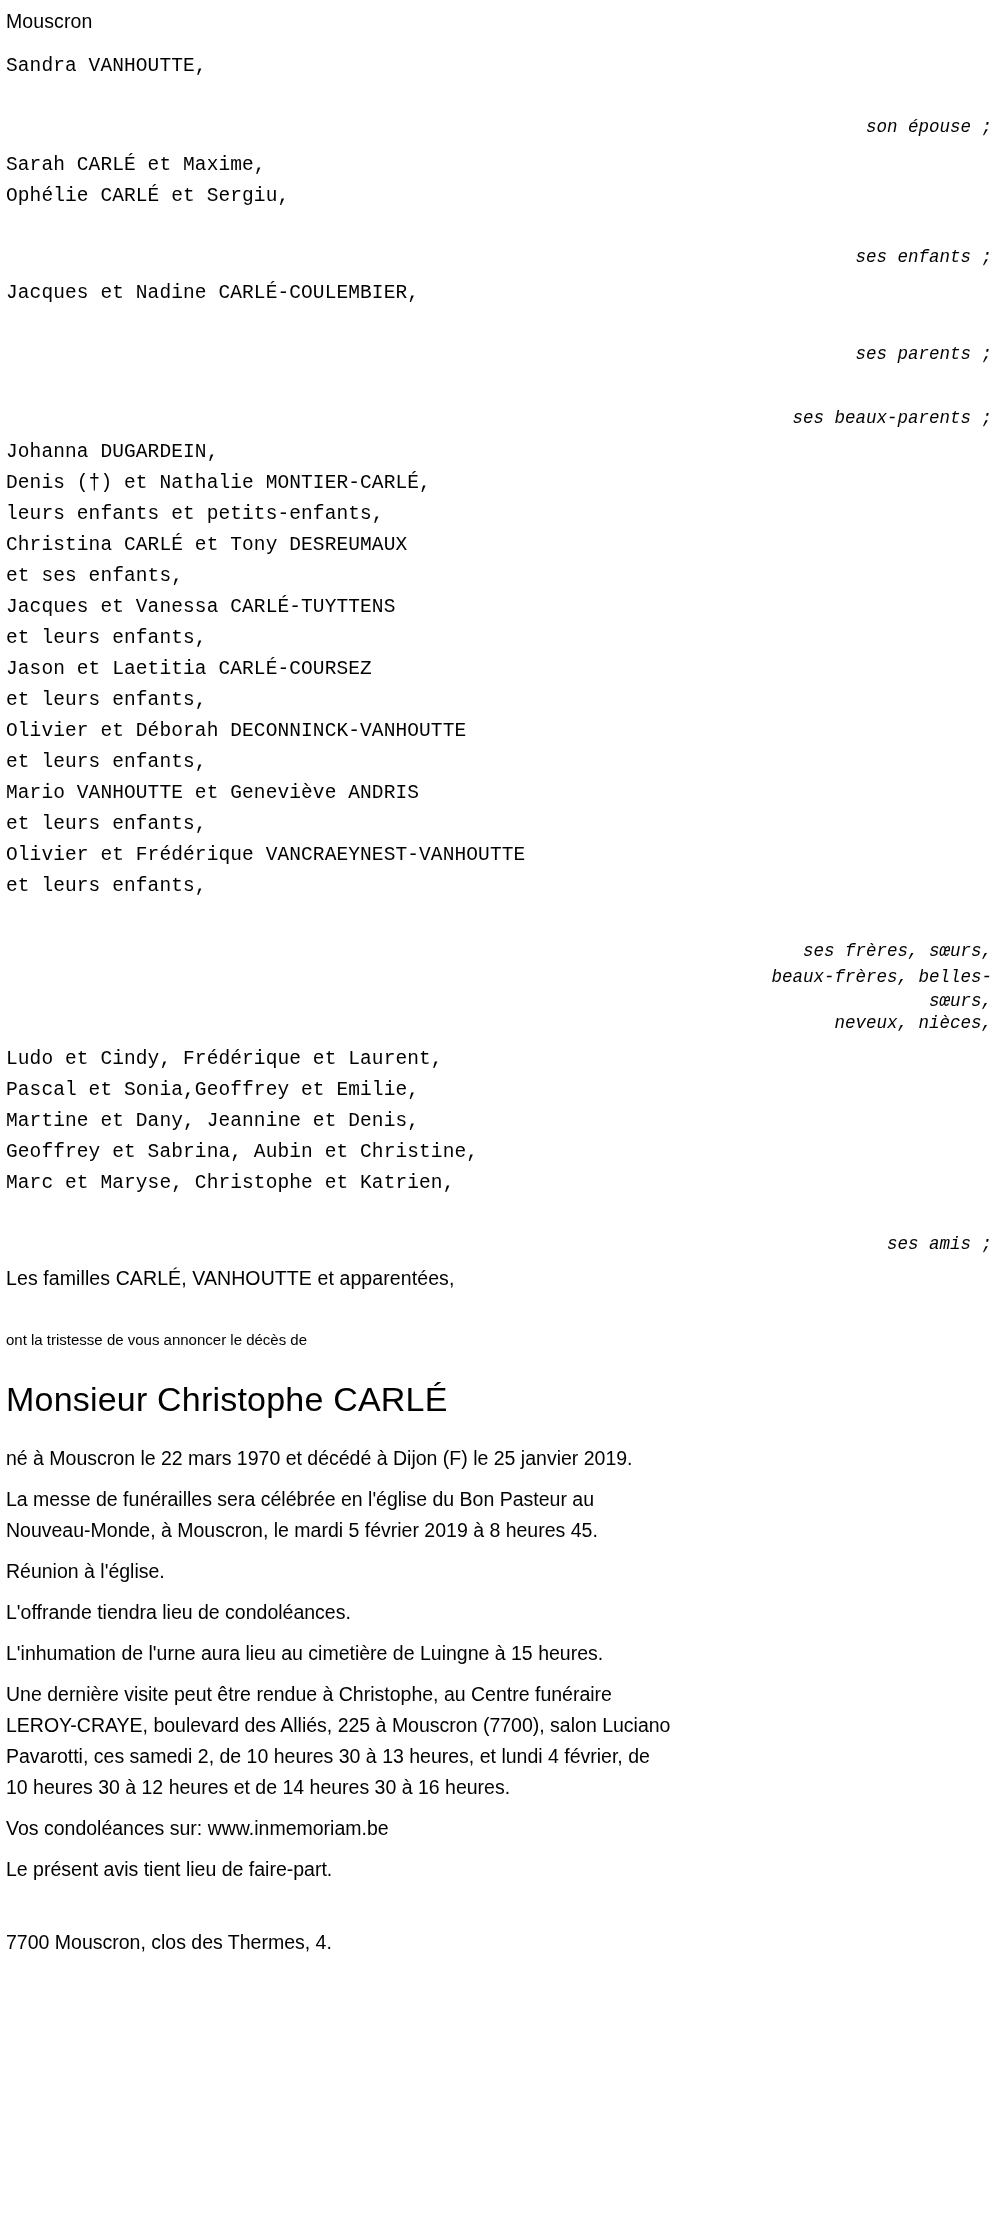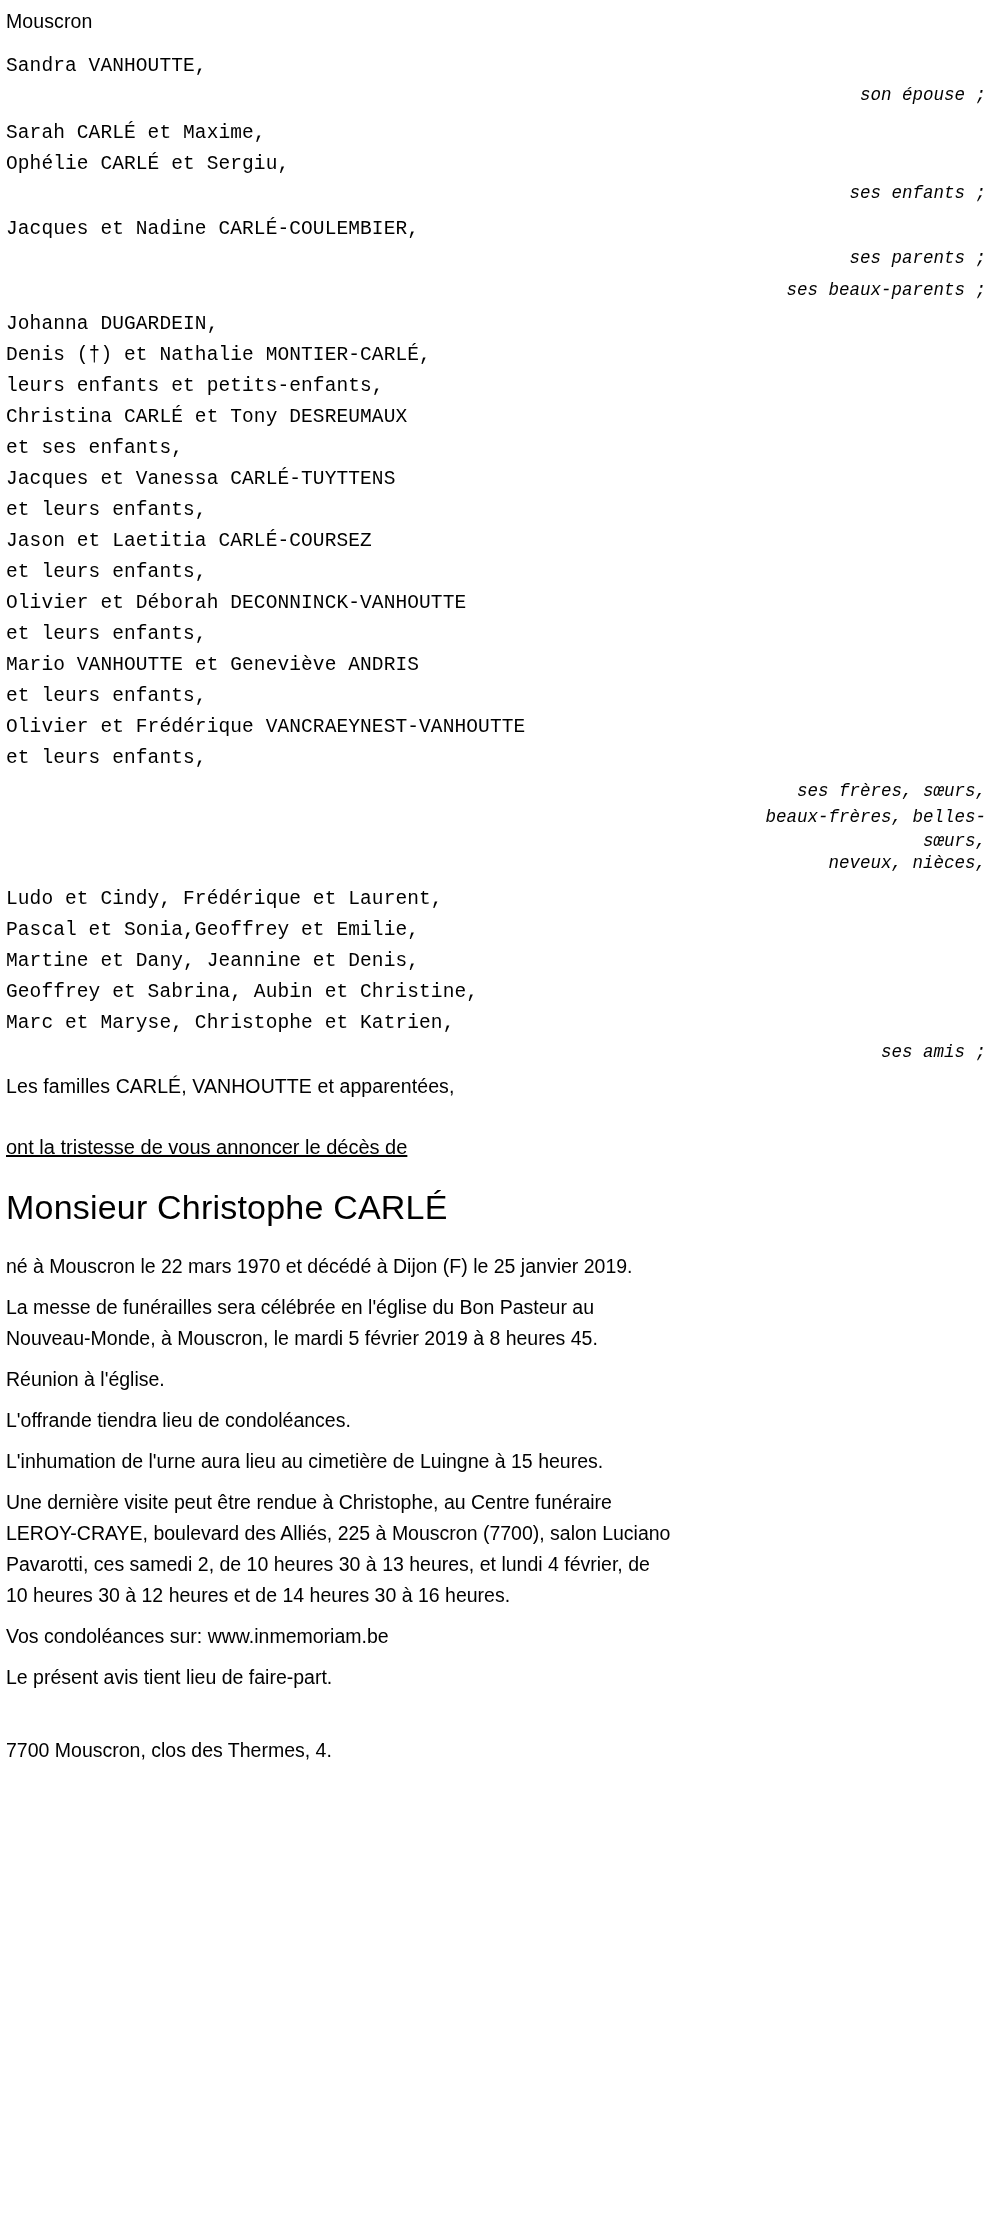--- a/index.html
+++ b/index.html
@@ -12,21 +12,21 @@
     min-height: 2224px;
     font-family: "Liberation Sans", sans-serif;
     color: #000000;
     -webkit-font-smoothing: antialiased;
   }
 
   .notice {
     position: relative;
     width: 1000px;
     box-sizing: border-box;
-    padding: 6px 12px 10px 6px;
+    padding: 6px 6px 10px 6px;
   }
 
   
   .line {
     font-size: 19.5px;
     line-height: 31px;
     white-space: pre-wrap;
     letter-spacing: 0.1px;
   }
 
@@ -44,39 +44,39 @@
   }
 
   
   .relation {
     display: block;
     text-align: right;
     font-style: italic;
     font-size: 17.5px;
     line-height: 26px;
     padding-right: 2px;
+    margin-top: 32px;
   }
   .relation .rline {
     display: block;
   }
 
   
   .sp-14 { height: 14px; }
   .sp-10 { height: 10px; }
   .sp-8  { height: 8px; }
   .sp-6  { height: 6px; }
   .sp-4  { height: 4px; }
   .sp-26 { height: 26px; }
   .sp-30 { height: 30px; }
   .sp-42 { height: 42px; }
 
   .announce {
-    font-size: 20px;
-    line-height: 31px;
-    text-decoration: underline;
+    font-size: 15px;
+    line-height: 31px;
   }
 
   .deceased-name {
     font-size: 34px;
     font-weight: normal;
     line-height: 36px;
     letter-spacing: 0.2px;
   }
 
   .para {

